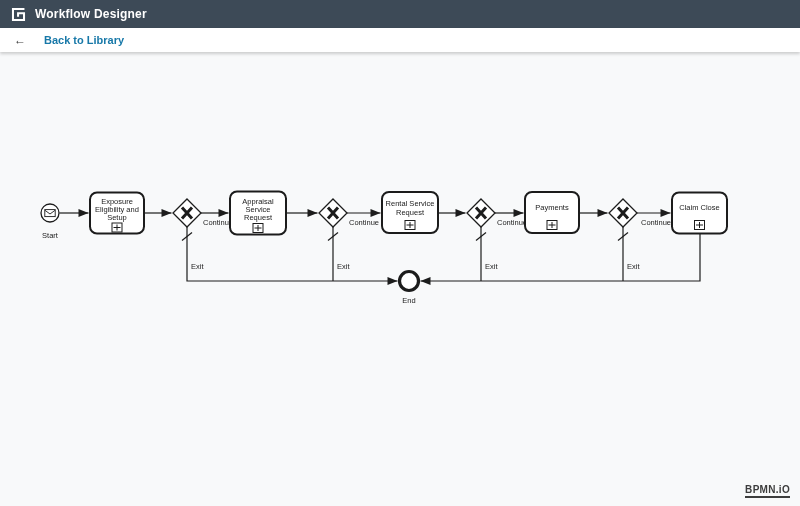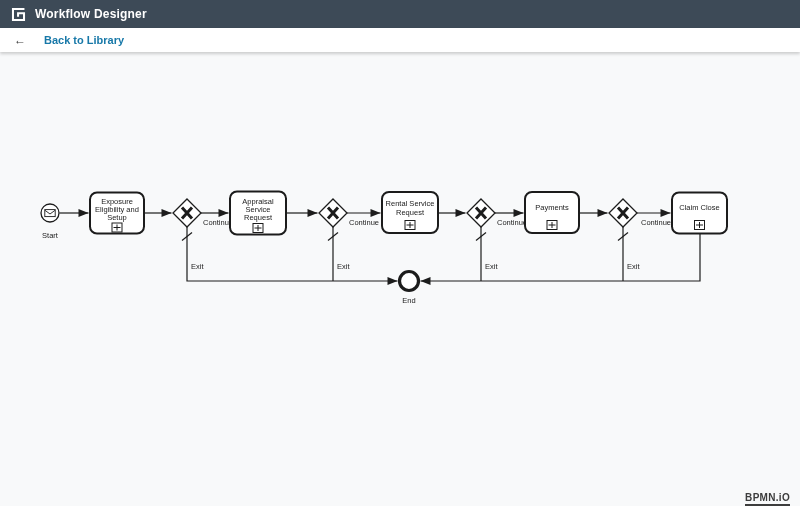--- a/index.html
+++ b/index.html
@@ -62,21 +62,21 @@
   }
   .canvas svg.diagram { position: absolute; top: 0; left: 0; }
   .bpmn-text {
     font-family: "Liberation Sans", sans-serif;
     font-size: 7.5px;
     fill: #1c1c1c;
   }
   .watermark {
     position: absolute;
     right: 10px;
-    bottom: 0;
+    bottom: 8px;
     font-size: 10px;
     font-weight: 700;
     color: #3d3d3d;
     border-bottom: 2px solid #3d3d3d;
     padding-bottom: 1px;
     letter-spacing: 0.3px;
   }
 </style>
 </head>
 <body>

